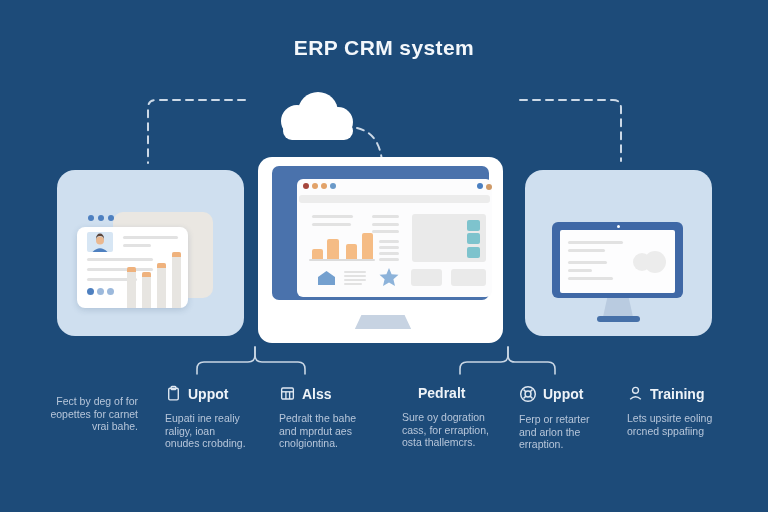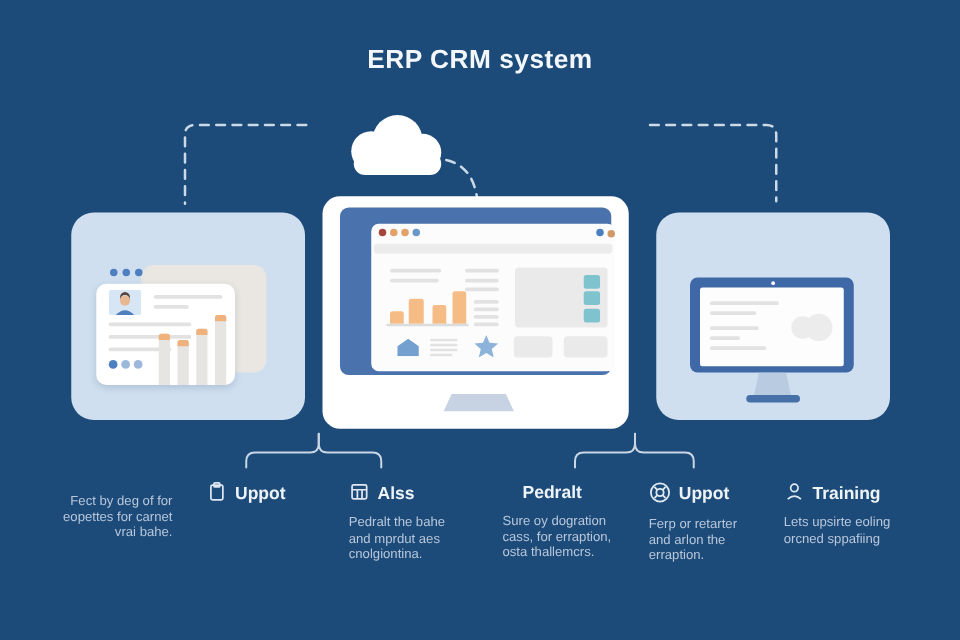--- a/index.html
+++ b/index.html
@@ -164,20 +164,21 @@
   <div class="feature" style="left:165px;width:85px;">
     <div class="fhead">
       <span class="ficon">
         <svg width="17" height="17" viewBox="0 0 16 16" fill="none" stroke="#dfe8f2" stroke-width="1.3">
           <rect x="3.5" y="3" width="9" height="11" rx="1.2"></rect>
           <rect x="5.8" y="1.3" width="4.4" height="3" rx="0.8"></rect>
         </svg>
       </span>
       <span>Uppot</span>
     </div>
+    <div class="fdesc" style="width:85px;">Eupati ine realiy raligy, ioan onudes crobding.</div>
   </div>
 
   <div class="feature" style="left:279px;width:84px;">
     <div class="fhead">
       <span class="ficon">
         <svg width="17" height="17" viewBox="0 0 16 16" fill="none" stroke="#dfe8f2" stroke-width="1.3">
           <rect x="2.5" y="2.8" width="11" height="10.4" rx="1.2"></rect>
           <line x1="2.5" y1="6.4" x2="13.5" y2="6.4"></line>
           <line x1="6.5" y1="6.4" x2="6.5" y2="13.2"></line>
           <line x1="10" y1="6.4" x2="10" y2="13.2"></line>

